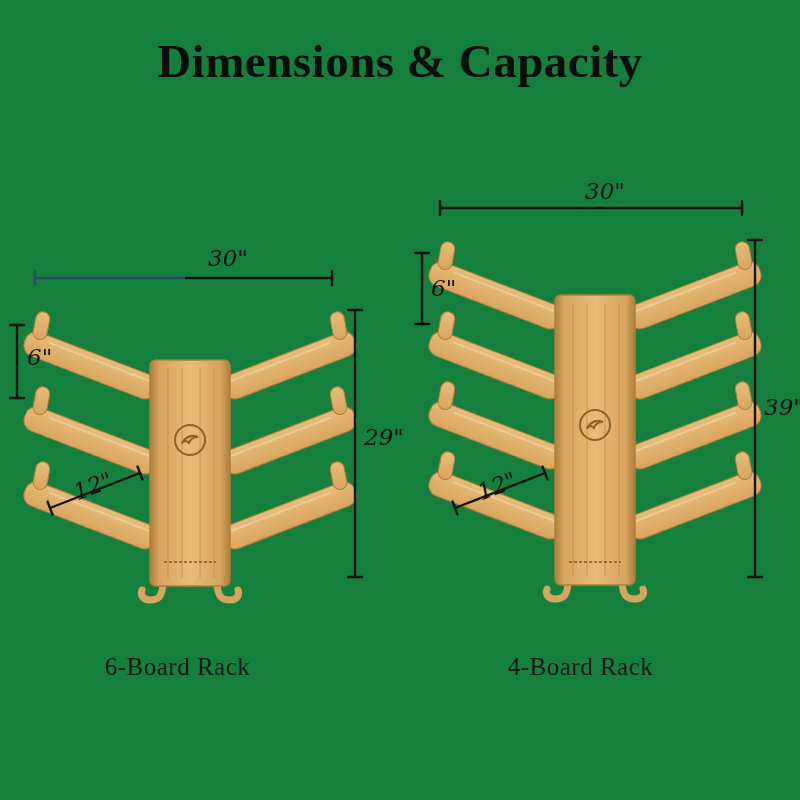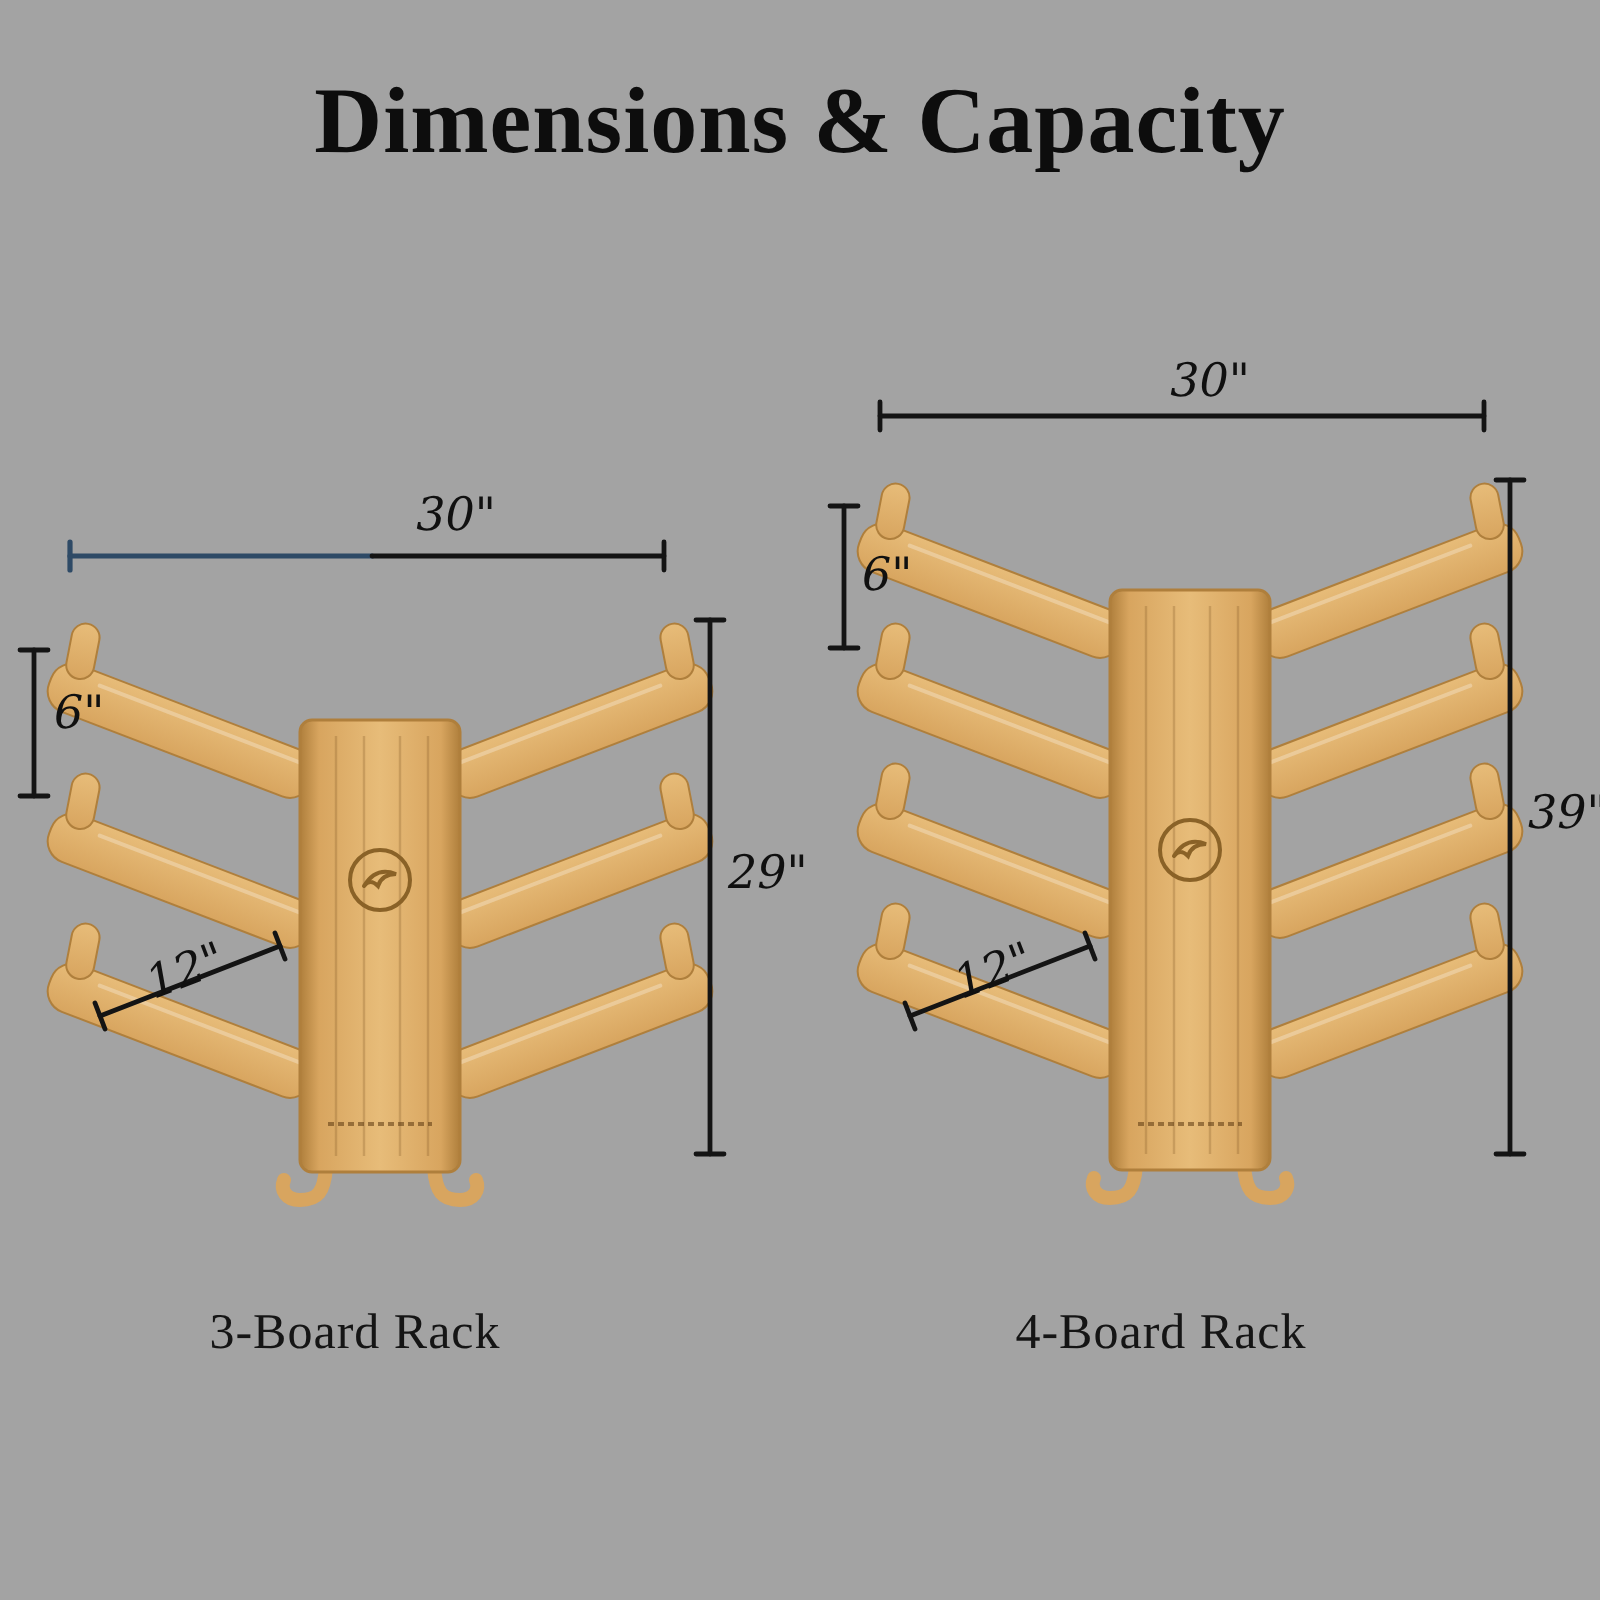--- a/index.html
+++ b/index.html
@@ -1,18 +1,18 @@
 <!DOCTYPE html>
 <html style="--line: #141414; --accent: #2E4A66;"><head>
 <meta charset="utf-8">
 <style>
   * { margin:0; padding:0; box-sizing:border-box; }
   html,body { width:800px; height:800px; background:#ffffff; }
   .canvas {
-    position:relative; width:800px; height:800px; background:#a3a3a3;
+    position:relative; width:800px; height:800px; background:#15803d;
     overflow:hidden; font-family:"Liberation Serif", serif; color:#111;
   }
   .title {
     position:absolute; top:34px; left:0; width:800px; text-align:center;
     font-size:47px; font-weight:600; letter-spacing:0.5px; color:#0d0d0d;
     font-family:"Liberation Serif", serif;
   }
   .rack { position:absolute; overflow:visible; }
   .overlay { position:absolute; left:0; top:0; pointer-events:none; }
   line.dim   { stroke:var(--line,#141414);  stroke-width:2.4; stroke-linecap:round; }
@@ -215,16 +215,16 @@
   <div class="dim-label centered" style="left:193px; top:245px; width:70px;">30"</div>
   <div class="dim-label" style="left:364px; top:424px;">29"</div>
   <div class="dim-label" style="left:27px; top:344px;">6"</div>
   <div class="dim-label centered" style="left:62px; top:473px; width:62px; transform:rotate(-21deg);">12"</div>
 
   <div class="dim-label centered" style="left:570px; top:178px; width:70px;">30"</div>
   <div class="dim-label" style="left:764px; top:394px;">39"</div>
   <div class="dim-label" style="left:431px; top:275px;">6"</div>
   <div class="dim-label centered" style="left:466px; top:473px; width:62px; transform:rotate(-21deg);">12"</div>
 
-  <div class="caption" style="left:55px; top:653px; width:245px;">3-Board Rack</div>
+  <div class="caption" style="left:55px; top:653px; width:245px;">6-Board Rack</div>
   <div class="caption" style="left:458px; top:653px; width:245px;">4-Board Rack</div>
 
 </div>
 
 </body></html>

